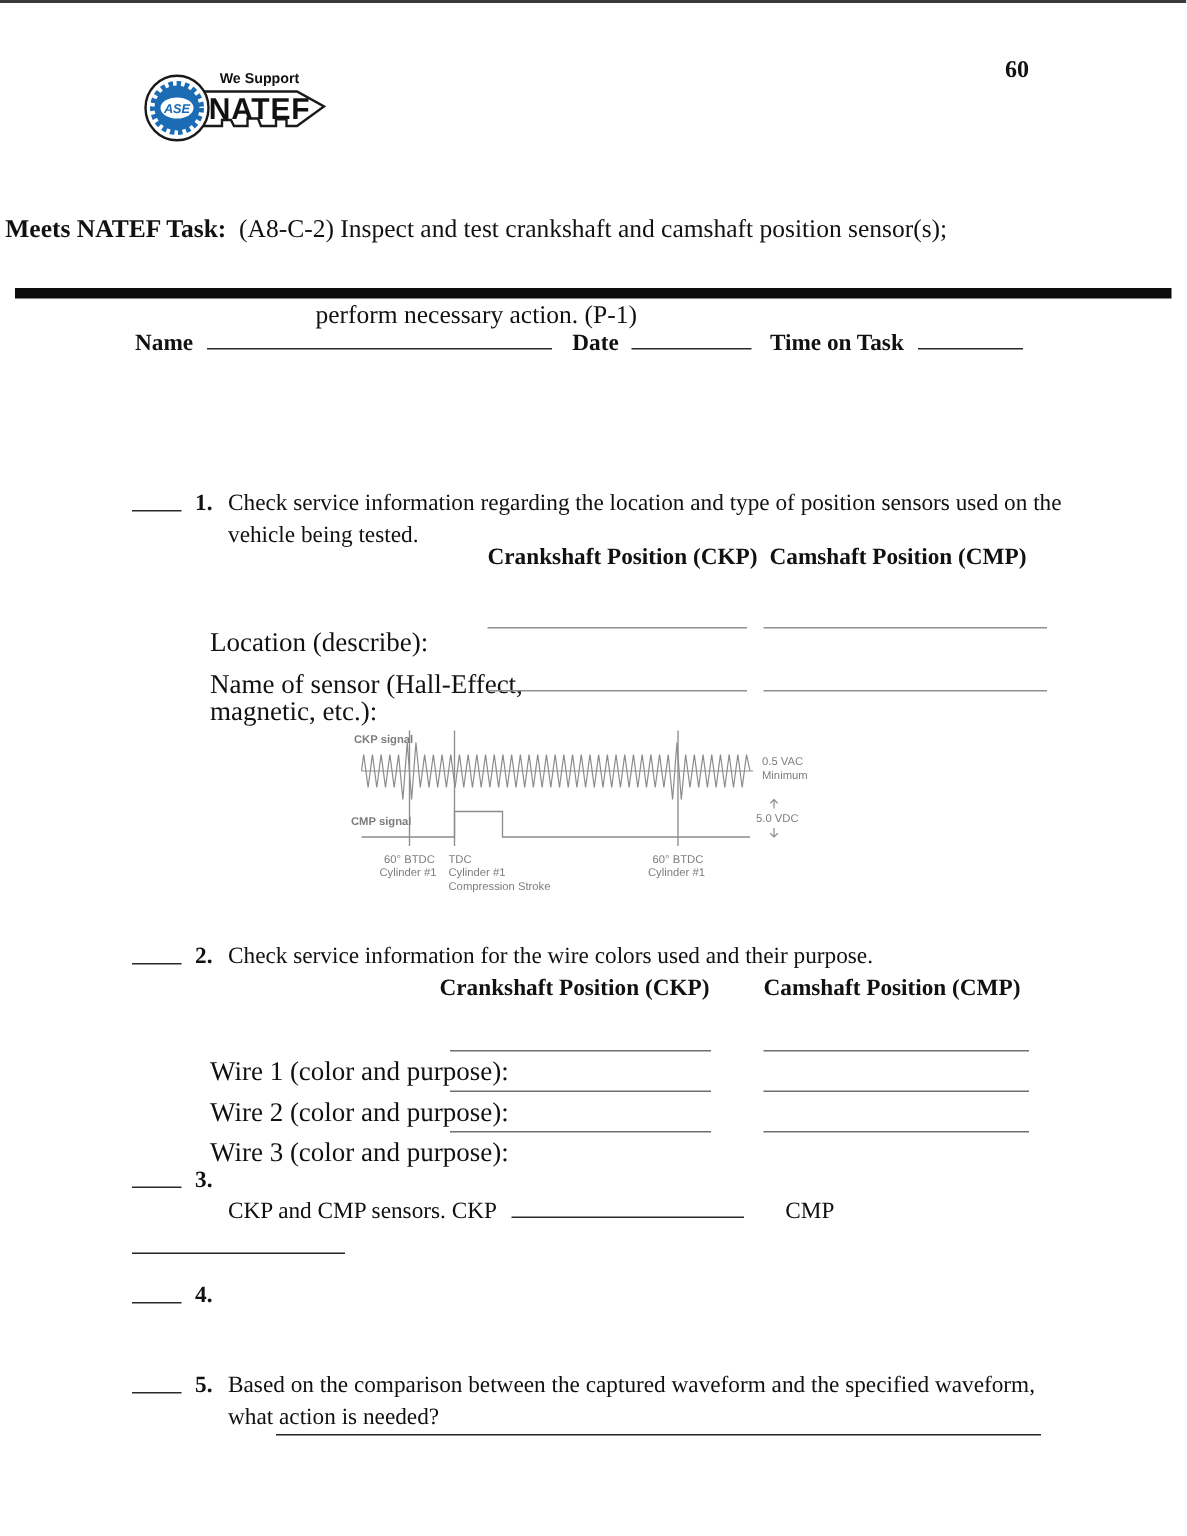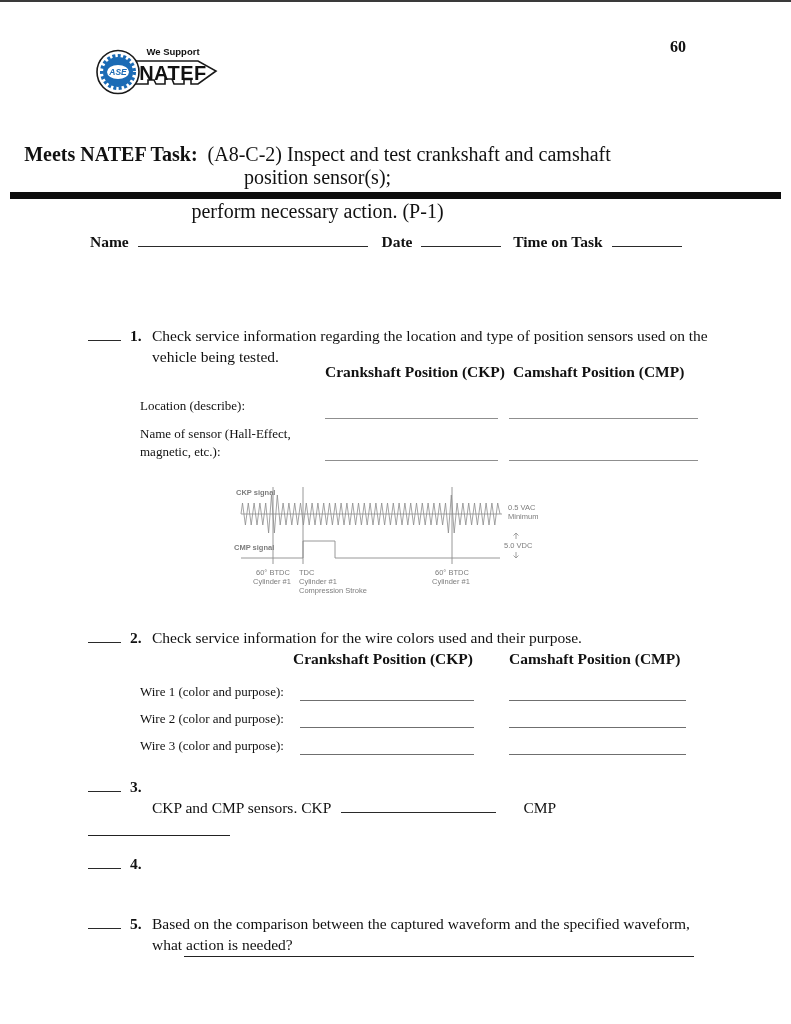--- a/index.html
+++ b/index.html
@@ -5,34 +5,34 @@
   * { margin:0; padding:0; box-sizing:border-box; }
   html,body { background:#ffffff; }
   .page {
     position:relative; width:791px; height:1024px; background:#ffffff;
     font-family:"Liberation Serif", serif; color:#111; overflow:hidden;
   }
   .abs { position:absolute; }
   .top-edge { left:0; top:0; width:791px; height:2px; background:#3a3a3a; }
   .page-number { left:670px; top:38px; font-weight:bold; font-size:16px; }
   .doc-title { left:0; top:104px; width:791px; text-align:center; font-size:29px; font-weight:bold; letter-spacing:0.2px; }
-  .subline { width:635px; text-align:center; font-size:20px;font-family:Liberation Serif, serif; }
+  .subline { width:635px; text-align:center; font-size:17px;font-family:Liberation Serif, serif; }
   .subline b { font-weight:bold; }
   .thick-rule { left:10px; top:192px; width:771px; height:7px; background:#0d0d0d; }
   .fieldrow { font-size:15.5px; white-space:nowrap; }
   .fieldrow b { font-weight:bold; }
   .blank { display:inline-block; border-bottom:1.4px solid #2a2a2a; height:14px; vertical-align:baseline; }
   .gline { position:absolute; height:0; border-bottom:1.4px solid #8f8f8f; }
   .dline { position:absolute; height:0; border-bottom:1.6px solid #222; }
   .item { position:absolute; left:88px; width:620px; display:flex; align-items:flex-start; font-size:15.5px; line-height:21px; }
   .check { width:33px; height:16px; border-bottom:1.5px solid #2a2a2a; margin-right:9px; flex:none; }
   .inum { font-weight:bold; width:22px; flex:none; }
   .itext { flex:1; }
   .colhead { position:absolute; font-weight:bold; font-size:15.5px; white-space:nowrap; }
-  .plain { position:absolute; font-size:13px; white-space:nowrap; }
+  .plain { position:absolute; font-size:18px; white-space:nowrap;margin-top:20px; }
   .wave-svg text { font-family:"Liberation Sans", sans-serif; fill:#7d7d7d; }
   .wave-svg .wl { stroke:#8c8c8c; fill:none; }
   .logo-svg text { font-family:"Liberation Sans", sans-serif; }
 </style>
 </head>
 <body>
 
 <div class="page">
 
   <div class="abs top-edge"></div>
@@ -54,21 +54,21 @@
 
 
   <div class="abs subline" style="top:143px;">
     <b>Meets NATEF Task:</b>&nbsp;
     <span>(A8-C-2) Inspect and test crankshaft and camshaft position sensor(s);</span>
   </div>
   <div class="abs subline" style="top:163px;margin-top:37px;">perform necessary action. (P-1)</div>
 
   <div class="abs thick-rule"></div>
 
-  <div class="abs fieldrow" style="left:90px; top:233px;">
+  <div class="abs fieldrow" style="left:90px; top:219px;">
     <b>Name</b>
     <span class="blank" style="width:230px; margin:0 10px 0 5px;"></span>
     <b>Date</b>
     <span class="blank" style="width:80px; margin:0 8px 0 5px;"></span>
     <b>Time on Task</b>
     <span class="blank" style="width:70px; margin-left:6px;"></span>
   </div>
 
 
   <div class="item" style="top:325px;">

